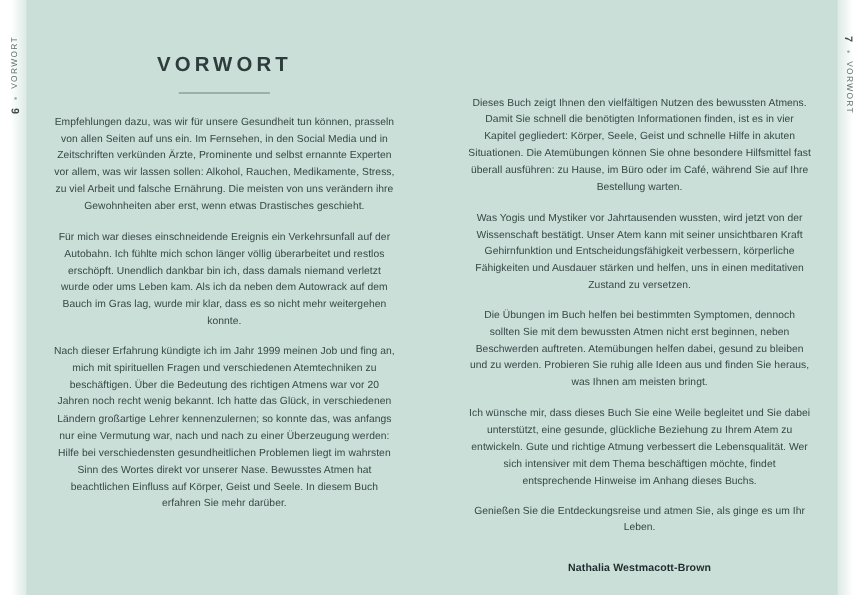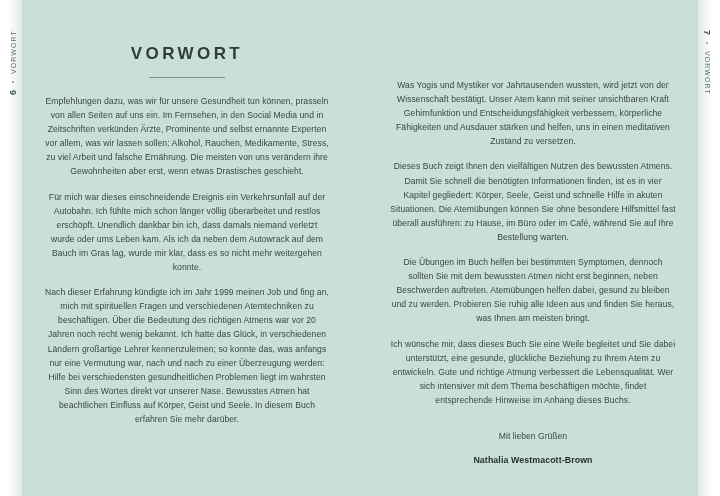--- a/index.html
+++ b/index.html
@@ -173,25 +173,25 @@
       <div class="title-rule"></div>
 
       <p class="para">Empfehlungen dazu, was wir für unsere Gesundheit tun können, prasseln von allen Seiten auf uns ein. Im Fernsehen, in den Social Media und in Zeitschriften verkünden Ärzte, Prominente und selbst ernannte Experten vor allem, was wir lassen sollen: Alkohol, Rauchen, Medikamente, Stress, zu viel Arbeit und falsche Ernährung. Die meisten von uns verändern ihre Gewohnheiten aber erst, wenn etwas Drastisches geschieht.</p>
       <p class="para">Für mich war dieses einschneidende Ereignis ein Verkehrsunfall auf der Autobahn. Ich fühlte mich schon länger völlig überarbeitet und restlos erschöpft. Unendlich dankbar bin ich, dass damals niemand verletzt wurde oder ums Leben kam. Als ich da neben dem Autowrack auf dem Bauch im Gras lag, wurde mir klar, dass es so nicht mehr weitergehen konnte.</p>
       <p class="para">Nach dieser Erfahrung kündigte ich im Jahr 1999 meinen Job und fing an, mich mit spirituellen Fragen und verschiedenen Atemtechniken zu beschäftigen. Über die Bedeutung des richtigen Atmens war vor 20 Jahren noch recht wenig bekannt. Ich hatte das Glück, in verschiedenen Ländern großartige Lehrer kennenzulernen; so konnte das, was anfangs nur eine Vermutung war, nach und nach zu einer Überzeugung werden: Hilfe bei verschiedensten gesundheitlichen Problemen liegt im wahrsten Sinn des Wortes direkt vor unserer Nase. Bewusstes Atmen hat beachtlichen Einfluss auf Körper, Geist und Seele. In diesem Buch erfahren Sie mehr darüber.</p>
     </div>
   </div>
 
   <div class="page right">
     <div class="page-body">
+      <p class="para">Dieses Buch zeigt Ihnen den vielfältigen Nutzen des bewussten Atmens. Damit Sie schnell die benötigten Informationen finden, ist es in vier Kapitel gegliedert: Körper, Seele, Geist und schnelle Hilfe in akuten Situationen. Die Atemübungen können Sie ohne besondere Hilfsmittel fast überall ausführen: zu Hause, im Büro oder im Café, während Sie auf Ihre Bestellung warten.</p>
       <p class="para">Was Yogis und Mystiker vor Jahrtausenden wussten, wird jetzt von der Wissenschaft bestätigt. Unser Atem kann mit seiner unsichtbaren Kraft Gehirnfunktion und Entscheidungsfähigkeit verbessern, körperliche Fähigkeiten und Ausdauer stärken und helfen, uns in einen meditativen Zustand zu versetzen.</p>
-      <p class="para">Dieses Buch zeigt Ihnen den vielfältigen Nutzen des bewussten Atmens. Damit Sie schnell die benötigten Informationen finden, ist es in vier Kapitel gegliedert: Körper, Seele, Geist und schnelle Hilfe in akuten Situationen. Die Atemübungen können Sie ohne besondere Hilfsmittel fast überall ausführen: zu Hause, im Büro oder im Café, während Sie auf Ihre Bestellung warten.</p>
       <p class="para">Die Übungen im Buch helfen bei bestimmten Symptomen, dennoch sollten Sie mit dem bewussten Atmen nicht erst beginnen, neben Beschwerden auftreten. Atemübungen helfen dabei, gesund zu bleiben und zu werden. Probieren Sie ruhig alle Ideen aus und finden Sie heraus, was Ihnen am meisten bringt.</p>
       <p class="para">Ich wünsche mir, dass dieses Buch Sie eine Weile begleitet und Sie dabei unterstützt, eine gesunde, glückliche Beziehung zu Ihrem Atem zu entwickeln. Gute und richtige Atmung verbessert die Lebensqualität. Wer sich intensiver mit dem Thema beschäftigen möchte, findet entsprechende Hinweise im Anhang dieses Buchs.</p>
+      <p class="para">Genießen Sie die Entdeckungsreise und atmen Sie, als ginge es um Ihr Leben.</p>
 
       <div class="signature-block">
-        <p class="sign-greeting">Mit lieben Grüßen</p>
         <p class="sign-name">Nathalia Westmacott-Brown</p>
       </div>
     </div>
   </div>
 
 </div>
 
 </body></html>

